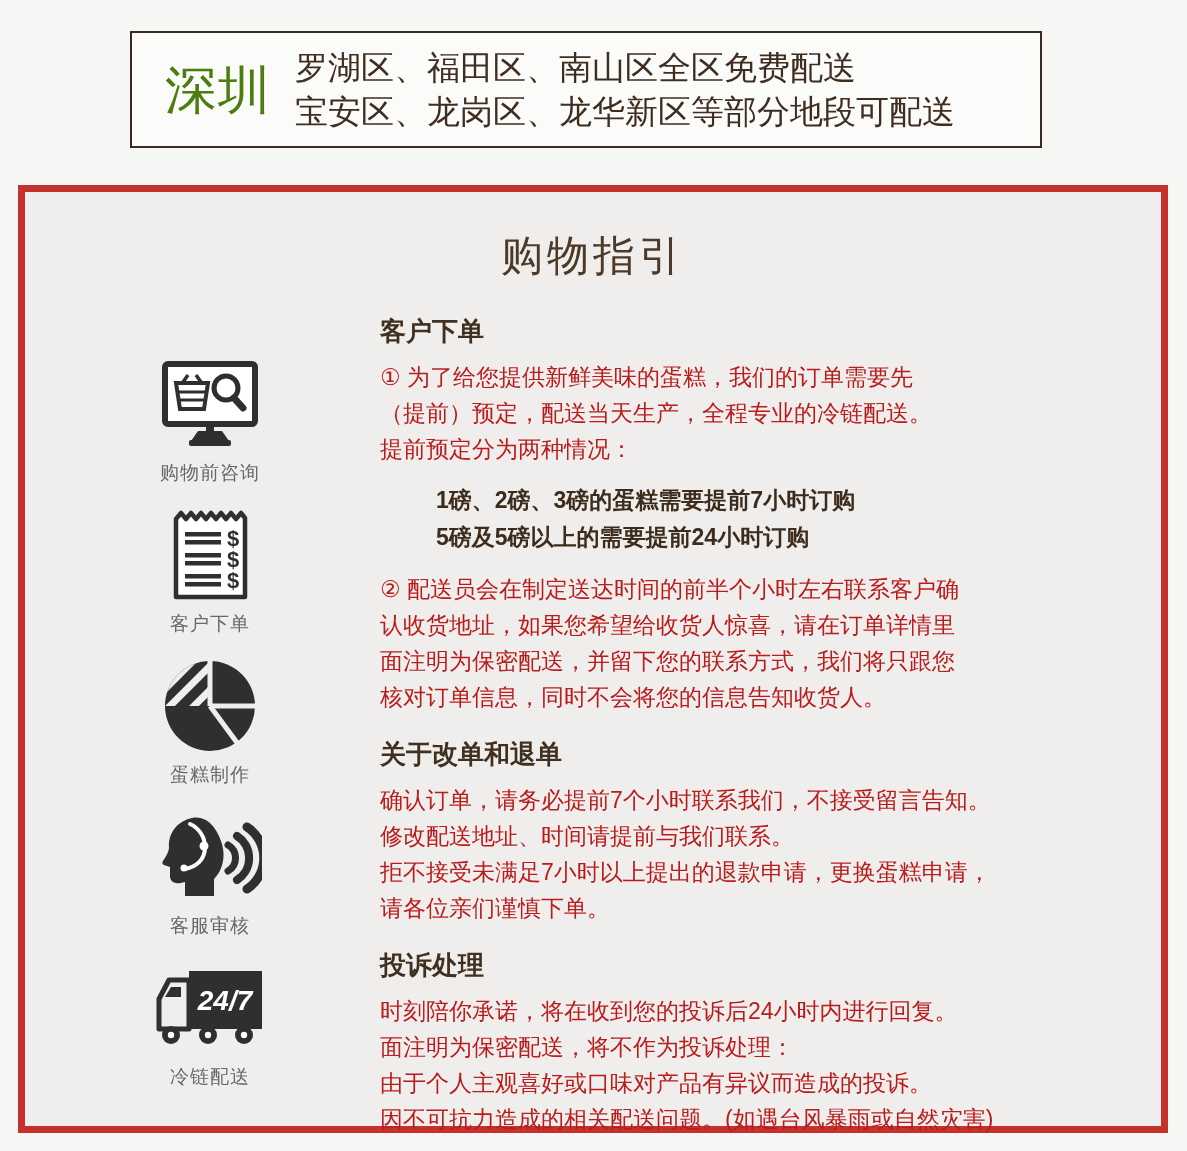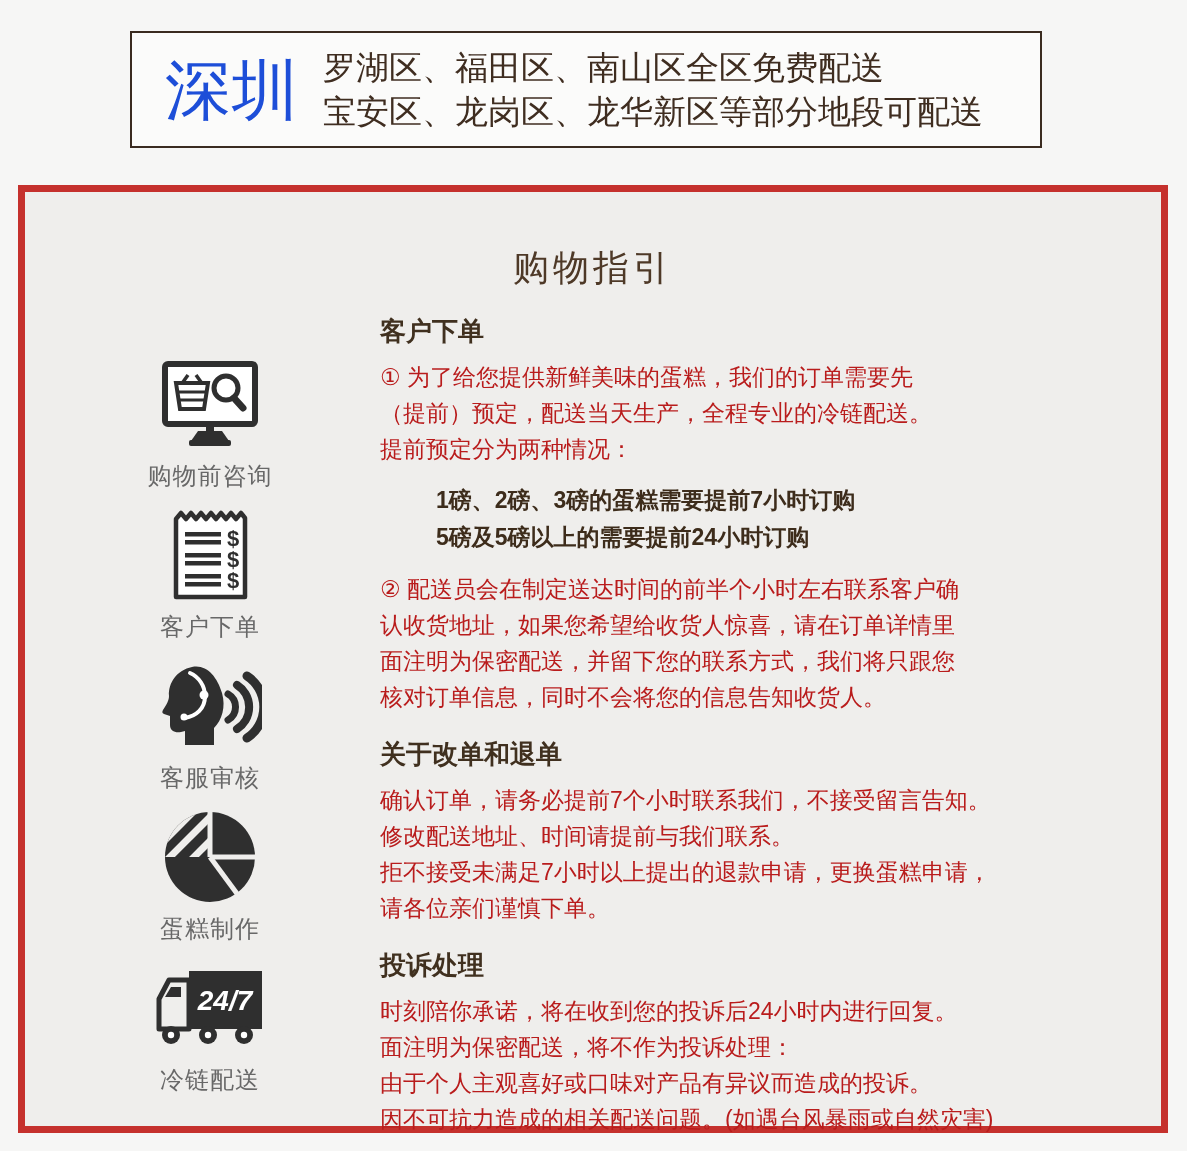--- a/index.html
+++ b/index.html
@@ -9,40 +9,40 @@
     font-family:"Liberation Sans","DejaVu Sans",sans-serif;
     color:#4a372a;
   }
   
   .top-banner{
     position:absolute;left:130px;top:31px;width:912px;height:117px;
     box-sizing:border-box;border:2px solid #3a2b20;background:#fbfbfa;
     display:flex;align-items:center;padding-left:33px;
   }
   .banner-city{
-    font-size:66px;line-height:1;color:#1d4ed8;letter-spacing:1px;flex:0 0 auto;
+    font-size:52px;line-height:1;color:#4d7c0f;letter-spacing:1px;flex:0 0 auto;
   }
   .banner-lines{margin-left:24px;}
   .banner-line{font-size:33px;line-height:1.32;color:#3f2d20;white-space:nowrap;}
 
   
   .guide-box{
     position:absolute;left:18px;top:185px;width:1150px;height:948px;
     box-sizing:border-box;border:7px solid #c5312d;background:#efeeec;
   }
   .guide-title{
-    text-align:center;padding-top:36px;margin:16px;
-    font-size:36px;font-weight:300;letter-spacing:4px;color:#4e3927;
+    text-align:center;padding-top:36px;margin:0;
+    font-size:42px;font-weight:300;letter-spacing:4px;color:#4e3927;
   }
 
   
   .steps-col{position:absolute;left:87px;top:160px;width:196px;}
   .step{height:151px;display:flex;flex-direction:column;align-items:center;}
   .step-icon{height:104px;display:flex;align-items:center;justify-content:center;}
-  .step-label{margin-top:4px;font-size:24px;color:#686868;letter-spacing:1px;}
+  .step-label{margin-top:4px;font-size:19px;color:#686868;letter-spacing:1px;}
   svg{display:block;}
   .svg-text{font-family:"Liberation Sans",sans-serif;font-weight:bold;}
 
   
   .text-col{position:absolute;left:355px;top:122px;width:672px;}
   .sec-h{font-size:26px;font-weight:bold;color:#40301f;margin:0 0 10px 0;}
   .sec{margin:0 0 22px 0;}
   .para{margin:0 0 15px 0;}
   .para:last-child{margin-bottom:0;}
   .line{font-size:23px;line-height:36px;color:#b91c1c;}
@@ -97,37 +97,20 @@
               <rect x="14" y="54" width="36" height="4.5"></rect>
             <rect x="14" y="67" width="36" height="4.5"></rect>
               <rect x="14" y="75" width="36" height="4.5"></rect>
           </g>
           <text class="svg-text" x="62" y="39" font-size="22" fill="#2f2f2f" text-anchor="middle">$</text>
           <text class="svg-text" x="62" y="60" font-size="22" fill="#2f2f2f" text-anchor="middle">$</text>
           <text class="svg-text" x="62" y="81" font-size="22" fill="#2f2f2f" text-anchor="middle">$</text>
         </svg>
       </div>
       <div class="step-label">客户下单</div>
-    </div>
-
-    <div class="step">
-      <div class="step-icon">
-        <svg width="104" height="84" viewBox="0 0 104 84">
-          <path d="M34,3 C19,6 10,19 11,32 C11,36 9,40 5,46 C4,48 4,49 6,50 L12,52 L12,61 C12,67 17,69 23,68 L27,67 L27,81 L56,81 L56,64 C64,56 68,43 64,29 C59,12 48,0 34,3 Z" fill="#2f2f2f"></path>
-          <path d="M32,9 C41,13 47,22 47,32 C47,45 38,52 27,54" stroke="#ffffff" stroke-width="4" fill="none" stroke-linecap="round"></path>
-          <circle cx="46" cy="31" r="4.5" fill="#ffffff"></circle>
-          <circle cx="26" cy="53" r="3.5" fill="#ffffff"></circle>
-          <g stroke="#2f2f2f" fill="none" stroke-linecap="round">
-            <path d="M70,30 a15,15 0 0 1 0,26" stroke-width="7"></path>
-            <path d="M79,21 a26,26 0 0 1 0,44" stroke-width="8"></path>
-            <path d="M89,12 a37,37 0 0 1 0,62" stroke-width="9"></path>
-          </g>
-        </svg>
-      </div>
-      <div class="step-label">客服审核</div>
     </div>
 
     <div class="step">
       <div class="step-icon">
         <svg width="96" height="96" viewBox="0 0 96 96">
           <defs>
             <clipPath id="quadTL">
                 <path d="M48,48 L3,48 A45,45 0 0 1 48,3 Z"></path>
               </clipPath>
           </defs>
@@ -138,20 +121,37 @@
             <path d="M14,66 L66,14"></path>
           </g>
           <g stroke="#efeeec" stroke-width="5">
             <path d="M48,48 L48,1"></path>
             <path d="M48,48 L95,48"></path>
             <path d="M48,48 L76,86"></path>
           </g>
         </svg>
       </div>
       <div class="step-label">蛋糕制作</div>
+    </div>
+
+    <div class="step">
+      <div class="step-icon">
+        <svg width="104" height="84" viewBox="0 0 104 84">
+          <path d="M34,3 C19,6 10,19 11,32 C11,36 9,40 5,46 C4,48 4,49 6,50 L12,52 L12,61 C12,67 17,69 23,68 L27,67 L27,81 L56,81 L56,64 C64,56 68,43 64,29 C59,12 48,0 34,3 Z" fill="#2f2f2f"></path>
+          <path d="M32,9 C41,13 47,22 47,32 C47,45 38,52 27,54" stroke="#ffffff" stroke-width="4" fill="none" stroke-linecap="round"></path>
+          <circle cx="46" cy="31" r="4.5" fill="#ffffff"></circle>
+          <circle cx="26" cy="53" r="3.5" fill="#ffffff"></circle>
+          <g stroke="#2f2f2f" fill="none" stroke-linecap="round">
+            <path d="M70,30 a15,15 0 0 1 0,26" stroke-width="7"></path>
+            <path d="M79,21 a26,26 0 0 1 0,44" stroke-width="8"></path>
+            <path d="M89,12 a37,37 0 0 1 0,62" stroke-width="9"></path>
+          </g>
+        </svg>
+      </div>
+      <div class="step-label">客服审核</div>
     </div>
 
     <div class="step">
       <div class="step-icon">
         <svg width="116" height="84" viewBox="0 0 116 84">
           <path d="M7,33 L17,14 H37 V63 H7 Z" fill="none" stroke="#2f2f2f" stroke-width="5" stroke-linejoin="round"></path>
           <path d="M13,31 L19,21 H29 V31 Z" fill="#2f2f2f"></path>
           <rect x="37" y="5" width="73" height="58" fill="#2f2f2f"></rect>
           <text class="svg-text" x="73" y="44" font-size="28" font-style="italic" fill="#ffffff" text-anchor="middle">24/7</text>
           <g>

